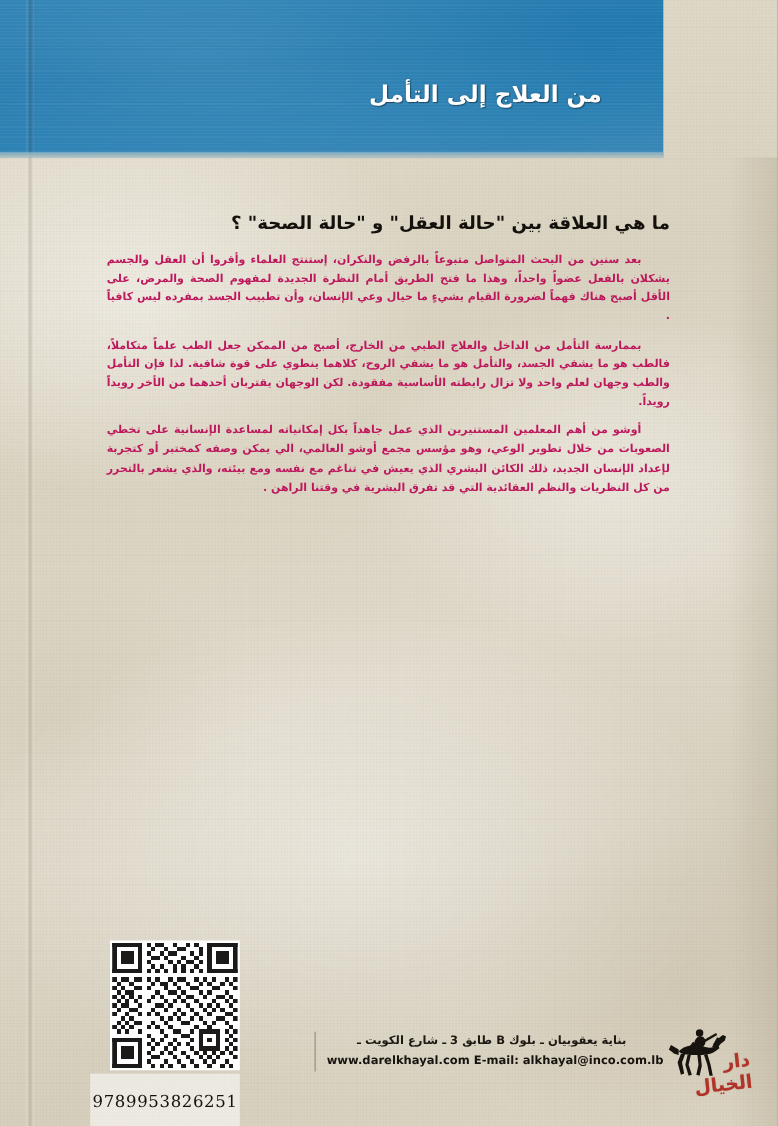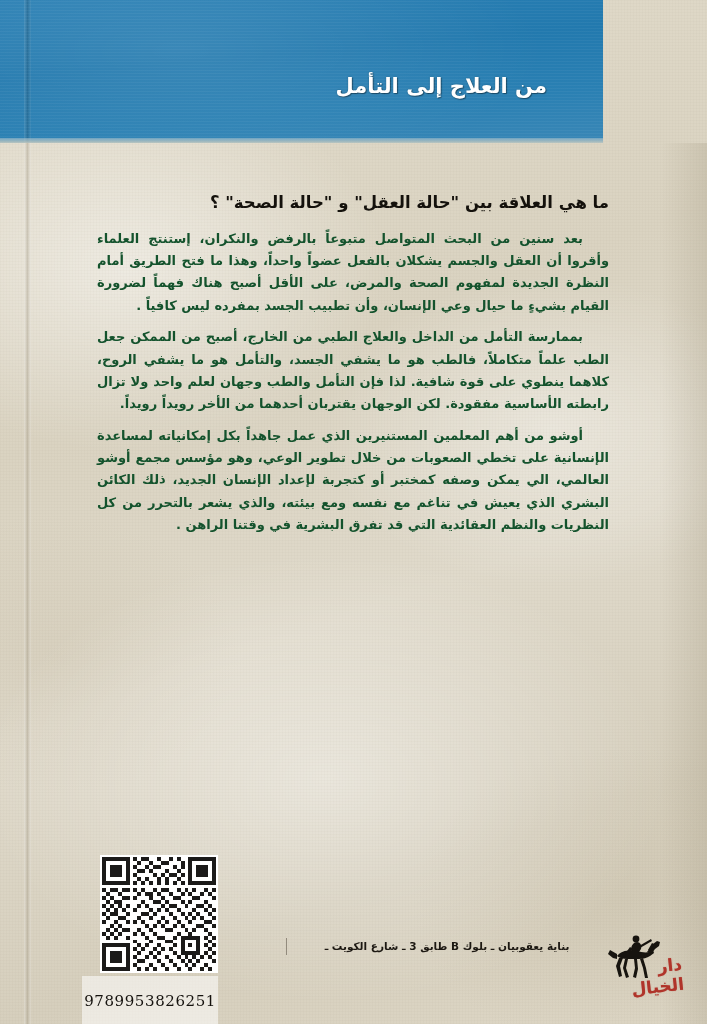--- a/index.html
+++ b/index.html
@@ -122,28 +122,28 @@
   .blurb-heading {
     font-size: 16.5px;
     font-weight: bold;
     line-height: 1.5;
     margin: 0 0 12px 0;
     text-align: right;
     letter-spacing: 0.2px;
     color: #14110c;
   }
   .blurb p {
-    font-size: 13px;
+    font-size: 10px;
     font-weight: bold;
     line-height: 1.72;
     margin: 0 0 9px 0;
     text-align: justify;
     text-align-last: right;
     text-indent: 26px;
-    color: #14532d;
+    color: #be185d;
     letter-spacing: -0.1px;
   }
   .blurb p:last-child { margin-bottom: 13px; }
 
   
   .qr-block {
     position: absolute;
     left: 88px;
     top: 855px;
     width: 130px;
@@ -523,20 +523,21 @@
         <rect x="25" y="28" width="1" height="1"></rect>
           <rect x="27" y="28" width="1" height="1"></rect>
       </g>
     </svg>
     <div class="isbn-text">9789953826251</div>
   </div>
 
   <div class="publisher">
     <div class="pub-lines">
       <div class="pub-line">بناية يعقوبيان ـ بلوك B طابق 3 ـ شارع الكويت ـ</div>
+      <div class="pub-line-ltr">www.darelkhayal.com   E-mail: alkhayal@inco.com.lb</div>
     </div>
 
     <div class="pub-logo">
       <svg class="logo-rider" width="56" height="48" viewBox="0 0 56 48">
         <g fill="#17140f">
 
           <path d="M10 22 C14 17, 22 15, 30 17 C34 18, 38 19, 42 18 L46 16 L47 19 L43 22 C40 24, 36 25, 32 25 L20 25 C16 25, 12 24, 10 22 Z"></path>
 
           <path d="M40 18 L46 10 L50 7 L53 8 L52 12 L48 15 L45 19 Z"></path>
 

